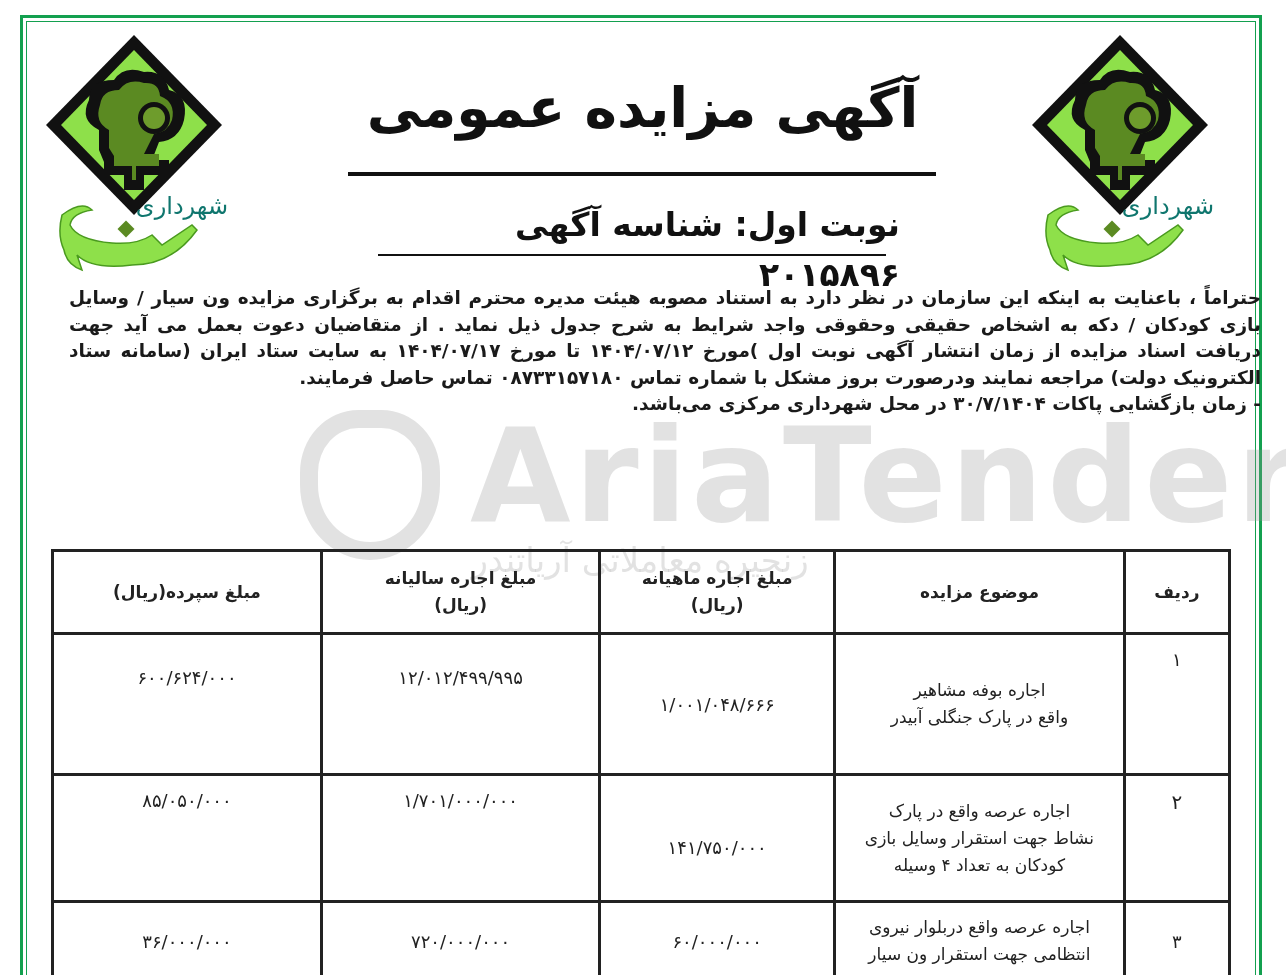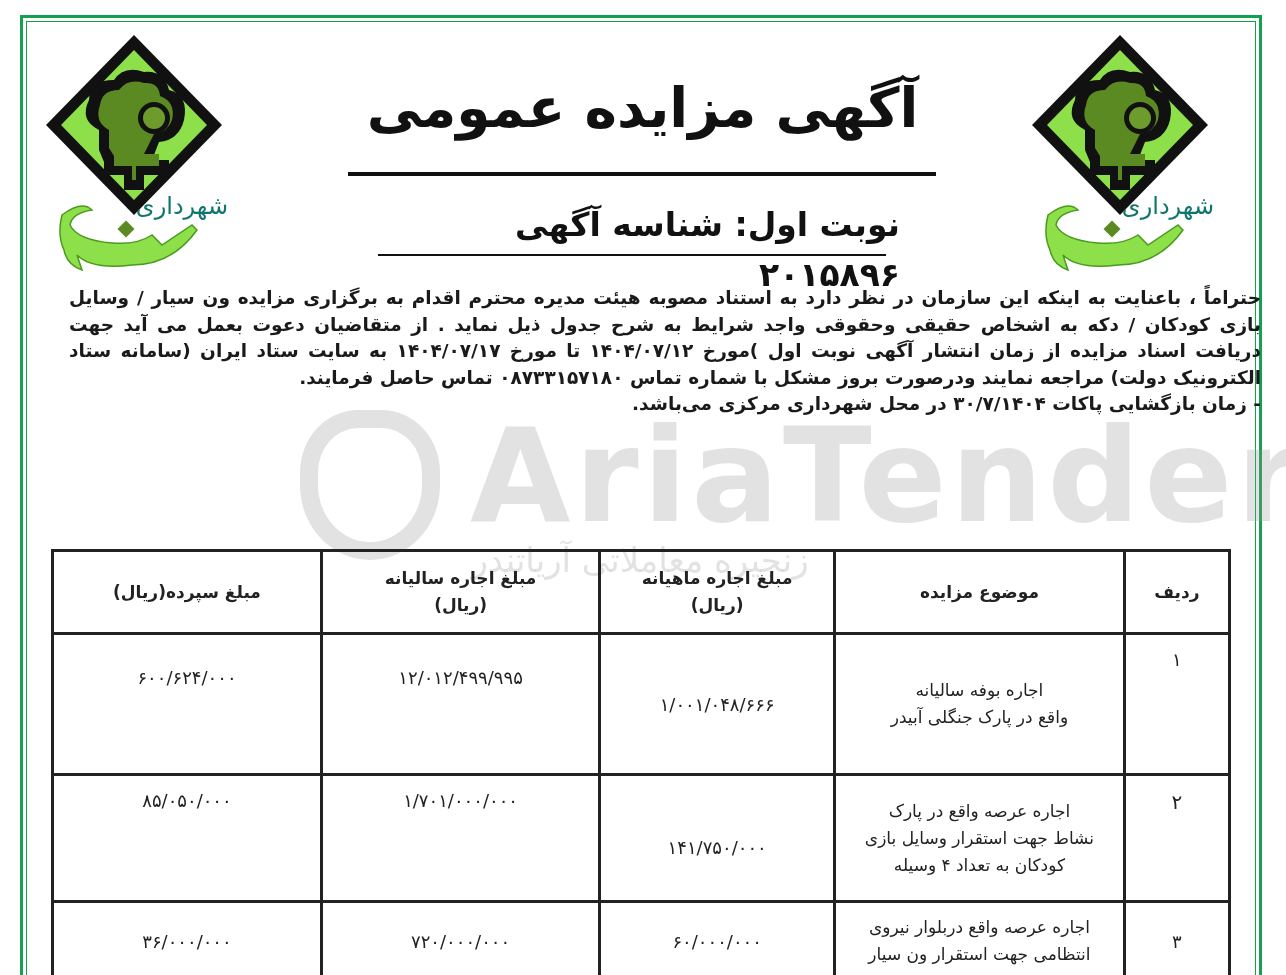--- a/index.html
+++ b/index.html
@@ -137,21 +137,21 @@
         <span class="subject-line">مبلغ اجاره سالیانه</span>
         <span class="subject-line">(ریال)</span>
       </th>
       <th class="c-deposit">مبلغ سپرده(ریال)</th>
     </tr>
   </thead>
   <tbody>
     <tr class="row1">
       <td class="top num">۱</td>
       <td>
-        <span class="subject-line">اجاره بوفه سالیانه</span>
+        <span class="subject-line">اجاره بوفه مشاهیر</span>
         <span class="subject-line">واقع در پارک جنگلی آبیدر</span>
       </td>
       <td class="num">۱/۰۰۱/۰۴۸/۶۶۶</td>
       <td class="num" style="vertical-align:top;padding-top:32px">۱۲/۰۱۲/۴۹۹/۹۹۵</td>
       <td class="num" style="vertical-align:top;padding-top:32px">۶۰۰/۶۲۴/۰۰۰</td>
     </tr>
     <tr class="row2">
       <td class="top bold-num">۲</td>
       <td>
         <span class="subject-line">اجاره عرصه واقع در پارک</span>

